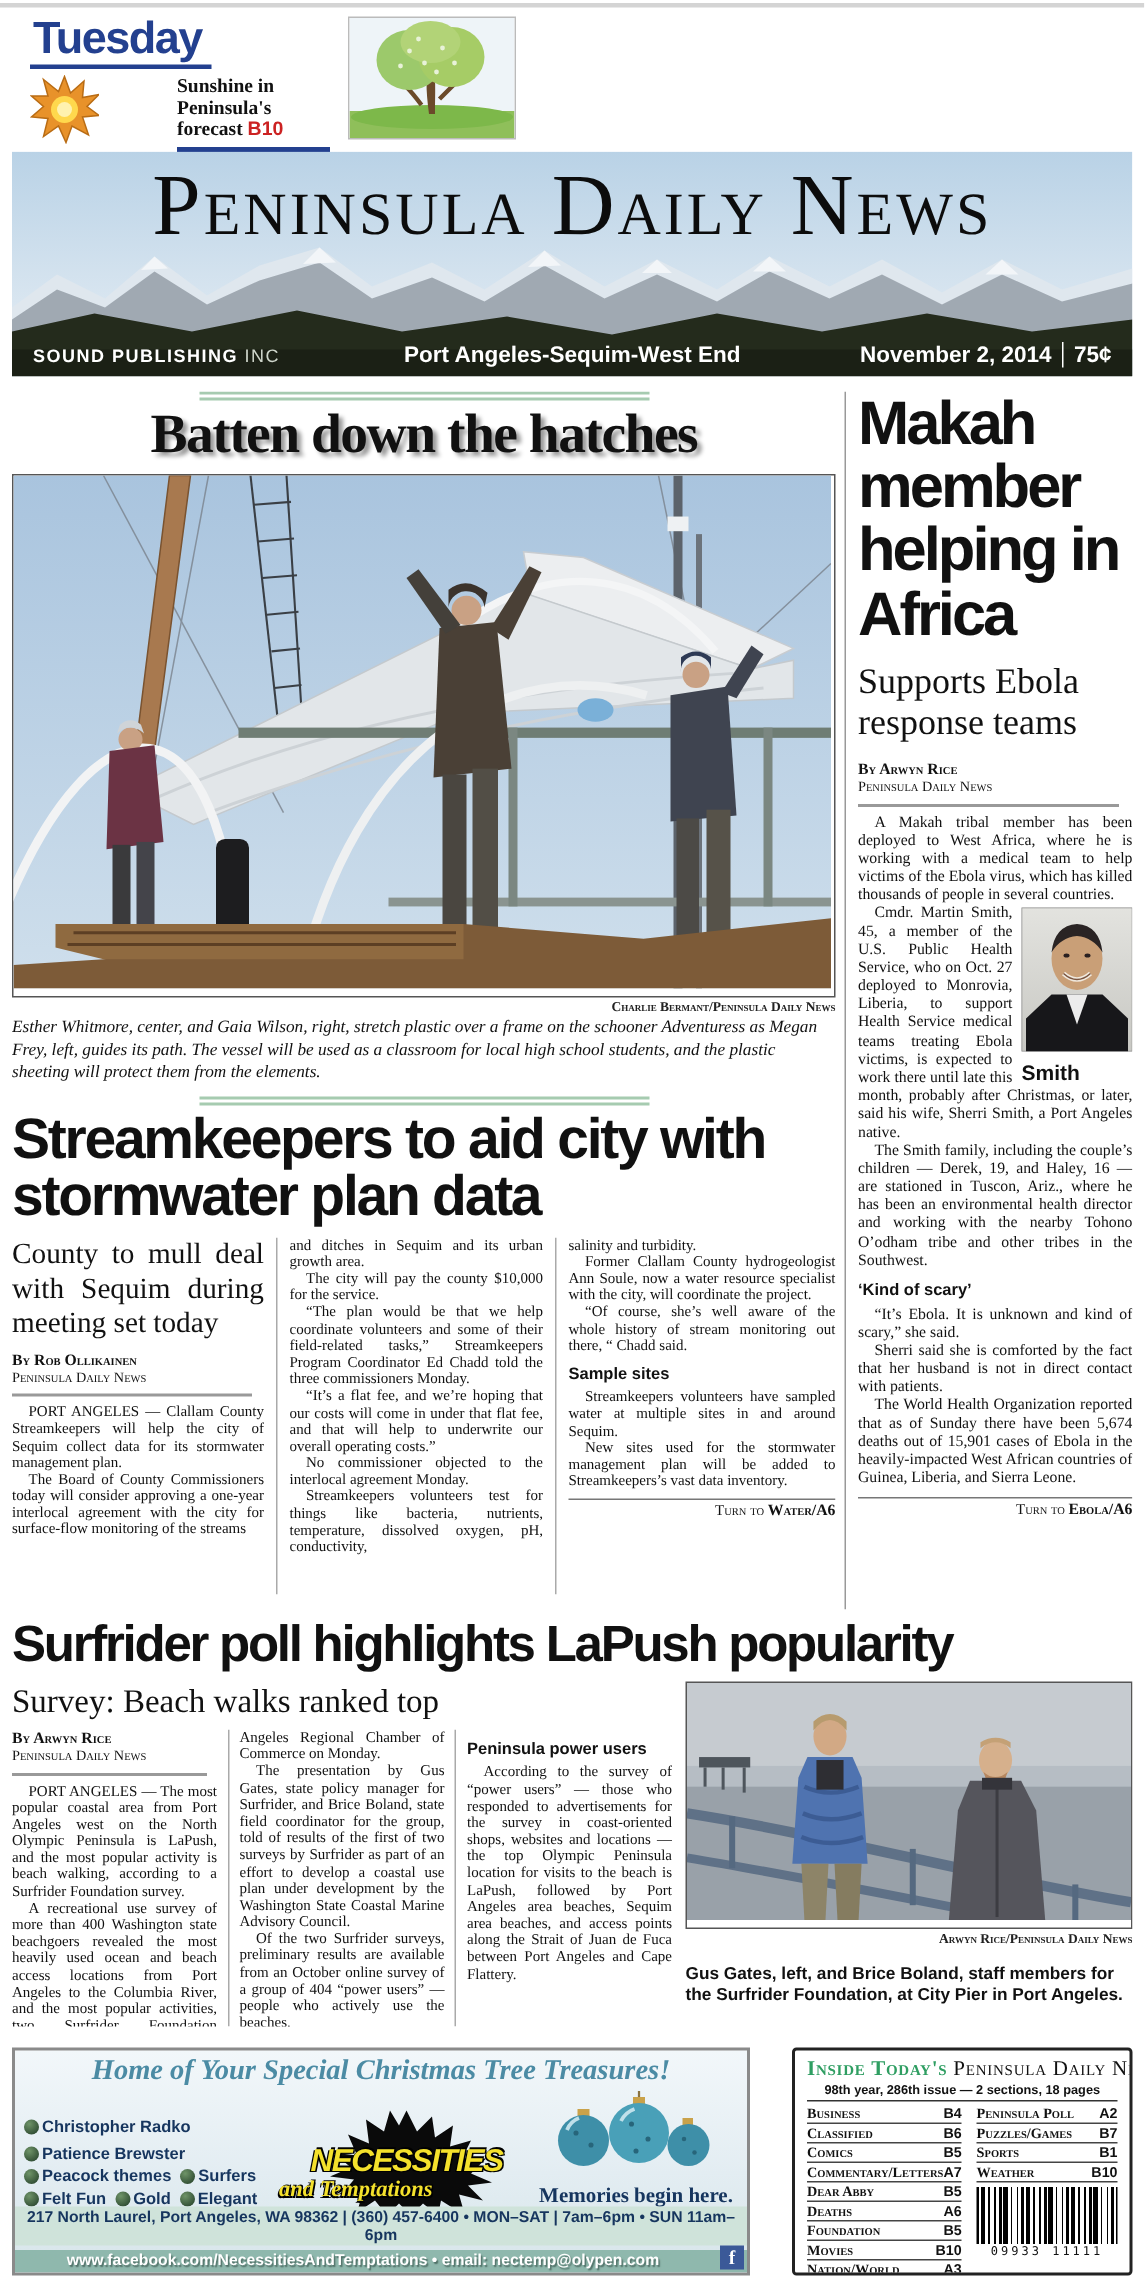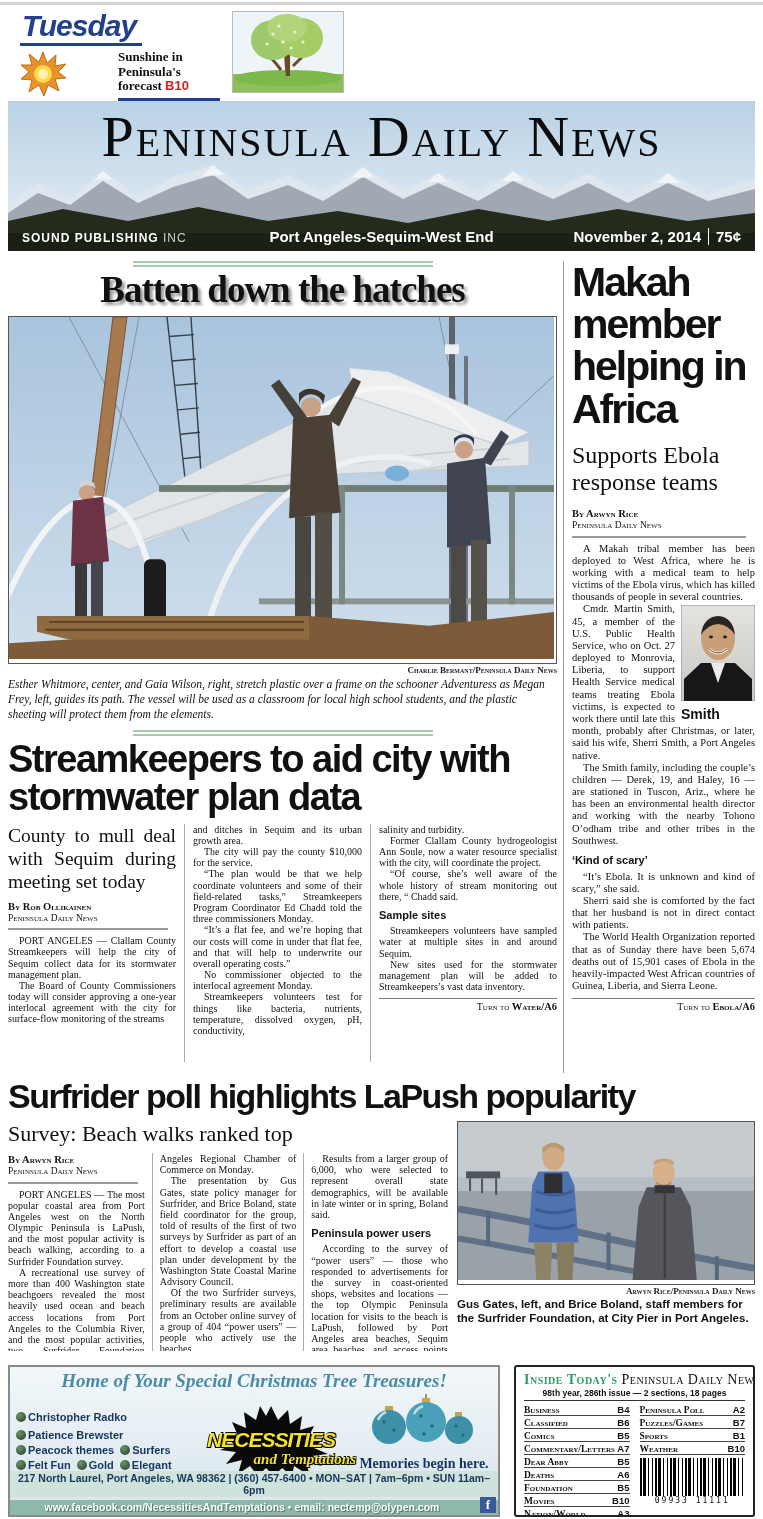--- a/index.html
+++ b/index.html
@@ -3,21 +3,21 @@
 <meta charset="utf-8">
 <style>
   * { margin:0; padding:0; box-sizing:border-box; }
   body { background:#fff; font-family:"Liberation Serif", serif; color:#111; }
   .page { width:763px; height:1519px; overflow:hidden; position:relative; background:#fff; }
   .toprule { border-top:3px solid #d4d4d4; margin-top:2px; }
 
   
   .banner { height:94px; padding:4px 12px 0 20px; display:flex; align-items:flex-start; }
   .b-left { width:200px; }
-  .weekday { font-family:"Liberation Sans", sans-serif; font-style:italic; font-weight:bold;
+  .weekday { font-family:"Liberation Sans", sans-serif; font-weight:bold;
              font-size:30px; color:#23408f; border-bottom:3px solid #23408f; display:inline-block;
              padding:0 6px 0 2px; letter-spacing:-1px; }
   .forecast { display:flex; align-items:center; margin-top:4px;gap:46px; }
   .forecast-text { font-size:13px; line-height:1.12; font-weight:bold; margin-left:6px;
                    border-bottom:4px solid #23408f; padding-bottom:4px; }
   .ref { color:#cc2222; font-weight:bold; font-family:"Liberation Sans", sans-serif; }
   .tree-box { width:112px; height:82px; border:1px solid #bbb; margin:2px 10px 0 12px; flex:none; }
   .b-promo { flex:1; padding-left:8px; }
   .promo-title { font-family:"Liberation Sans", sans-serif; font-style:italic; font-weight:bold;
                  font-size:35px; color:#2f9e62; letter-spacing:-1px; line-height:1.0; }
@@ -81,41 +81,41 @@
   .surf { margin:6px 8px 0; height:278px; overflow:hidden; }
   .surf-hl { font-family:"Liberation Sans", sans-serif; font-weight:bold; font-size:34px;
              letter-spacing:-1.5px; line-height:1.0; white-space:nowrap; }
   .surf-grid { display:flex; margin-top:8px; }
   .surf-left { width:440px; flex:none; }
   .surf-deckrow { font-size:22px; margin-bottom:6px; }
   .surf-cols { display:flex; height:198px; overflow:hidden; }
   .surf-col { font-size:10px; line-height:1.12; text-align:justify; flex:1; }
   .surf-col + .surf-col { border-left:1px solid #aaa; margin-left:7px; padding-left:7px; }
   .surf-photo { flex:1; margin-left:9px; }
-  .surf-cap { font-family:"Liberation Sans", sans-serif; font-weight:bold; font-size:11.5px; line-height:1.25; margin-top:1px; }
+  .surf-cap { font-family:"Liberation Sans", sans-serif; font-weight:bold; font-size:11.5px; line-height:1.25; margin-top:12px; }
 
   
-  .bottom { margin:8px 8px 0; display:flex; gap:14px; height:152px; }
+  .bottom { margin:8px 8px 0; display:flex; gap:28px; height:152px; }
   .ad { width:492px; flex:none; border:2px solid #8a8a8a; position:relative; overflow:hidden;
         background:linear-gradient(180deg,#f2f7fa 0%,#e3edf2 55%,#d7e5ea 100%); }
   .ad-head { text-align:center; font-style:italic; font-weight:bold; font-size:19px; color:#4b8ba4;
              font-family:"Liberation Serif", serif; margin-top:3px; letter-spacing:0; }
   .ad-mid { display:flex; align-items:center; padding:2px 6px 0; }
   .ad-list { width:170px; flex:none; font-family:"Liberation Sans", sans-serif; font-weight:bold;
              font-size:11px; color:#16355e; }
   .ad-row { display:flex; align-items:center; gap:6px; margin:3px 0; flex-wrap:wrap; }
   .orn { width:10px; height:10px; border-radius:50%; flex:none; display:inline-block;
          background:radial-gradient(circle at 35% 30%, #6f9468, #1f3a25); margin-right:2px; }
   .ad-item { display:flex; align-items:center; }
   .ad-logo { width:170px; flex:none; position:relative; height:74px; }
   .ad-logo svg { position:absolute; inset:0; }
   .logo-nec { position:absolute; top:24px; left:0; right:0; text-align:center; color:#f4e12c;
               font-family:"Liberation Sans", sans-serif; font-weight:bold; font-style:italic; font-size:21px;
               letter-spacing:-1px; text-shadow:1px 1px 0 #000, -1px 1px 0 #000, 1px -1px 0 #000; }
-  .logo-temp { position:absolute; top:47px; left:0; right:0; text-align:right; color:#f4e12c;
+  .logo-temp { position:absolute; top:47px; left:0; right:0; text-align:left; color:#f4e12c;
                font-family:"Liberation Serif", serif; font-weight:bold; font-style:italic; font-size:15px;
                text-shadow:1px 1px 0 #000, -1px 1px 0 #000, 1px -1px 0 #000; }
   .ad-right { flex:1; text-align:center; }
   .ad-tag { font-weight:bold; font-size:14px; color:#16355e; margin-top:6px; }
   .ad-strip1 { position:absolute; bottom:18px; left:0; right:0; background:#cfe3da; color:#16355e;
                font-family:"Liberation Sans", sans-serif; font-weight:bold; font-size:10.5px; text-align:center; padding:1px 0; }
   .ad-strip2 { position:absolute; bottom:0; left:0; right:0; background:#8fb8ad; color:#fff;
                font-family:"Liberation Sans", sans-serif; font-weight:bold; font-size:10.5px; text-align:center;
                padding:1px 24px 2px 0; text-shadow:1px 1px 1px #4c6c63; }
   .fb { position:absolute; right:2px; bottom:2px; width:16px; height:16px; background:#3b5998; color:#fff;
@@ -377,21 +377,20 @@
             <div class="byrule"></div>
             <p class="body">PORT ANGELES — The most popular coastal area from Port Angeles west on the North Olympic Peninsula is LaPush, and the most popular activity is beach walking, according to a Surfrider Foundation survey.</p>
             <p class="body">A recreational use survey of more than 400 Washington state beachgoers revealed the most heavily used ocean and beach access locations from Port Angeles to the Columbia River, and the most popular activities, two Surfrider Foundation members told about 60 members of the Port</p>
           </div>
           <div class="surf-col">
             <p class="body noind">Angeles Regional Chamber of Commerce on Monday.</p>
             <p class="body">The presentation by Gus Gates, state policy manager for Surfrider, and Brice Boland, state field coordinator for the group, told of results of the first of two surveys by Surfrider as part of an effort to develop a coastal use plan under development by the Washington State Coastal Marine Advisory Council.</p>
             <p class="body">Of the two Surfrider surveys, preliminary results are available from an October online survey of a group of 404 “power users” — people who actively use the beaches.</p>
           </div>
           <div class="surf-col">
-            <p class="body">Results from a larger group of 6,000, who were selected to represent overall state demographics, will be available in late winter or in spring, Boland said.</p>
             <div class="subhead">Peninsula power users</div>
             <p class="body">According to the survey of “power users” — those who responded to advertisements for the survey in coast-oriented shops, websites and locations — the top Olympic Peninsula location for visits to the beach is LaPush, followed by Port Angeles area beaches, Sequim area beaches, and access points along the Strait of Juan de Fuca between Port Angeles and Cape Flattery.</p>
 
           </div>
         </div>
       </div>
       <div class="surf-photo">
         <div class="photo-frame" style="margin-top:0;">
           <svg width="100%" height="158" viewBox="0 0 295 160" preserveAspectRatio="none">
             <rect width="295" height="70" fill="#c6cbd0"></rect>

